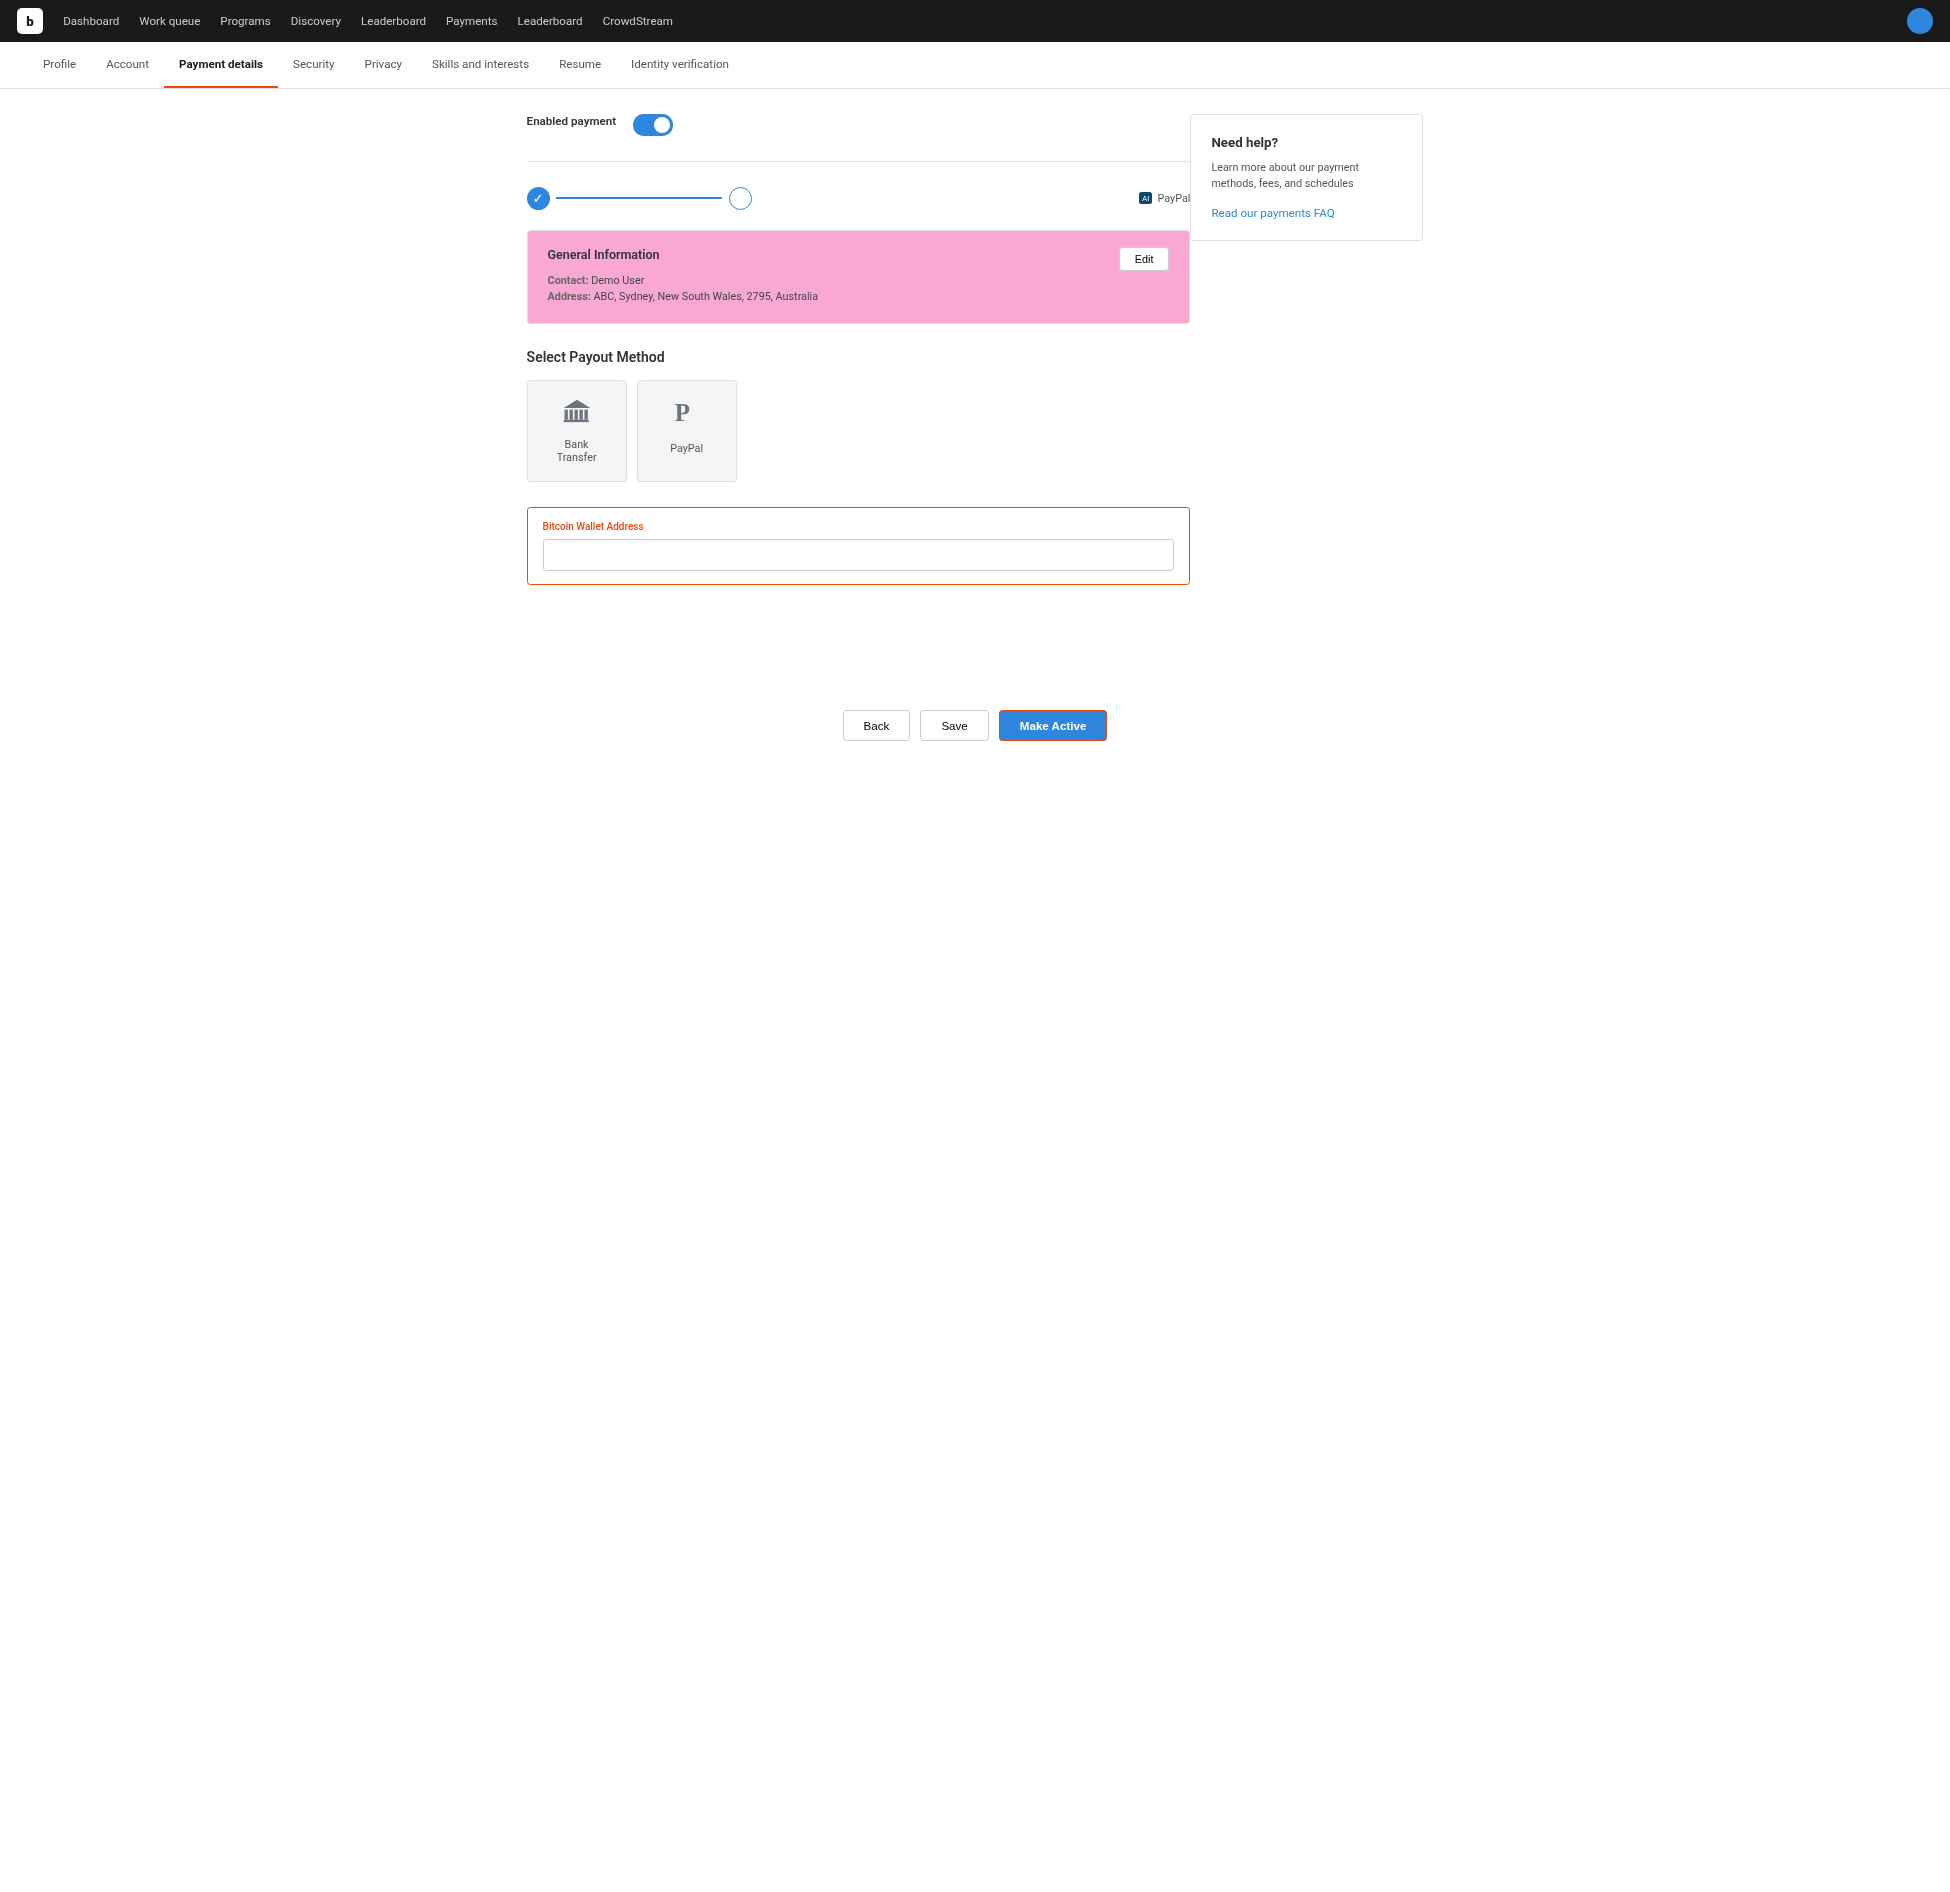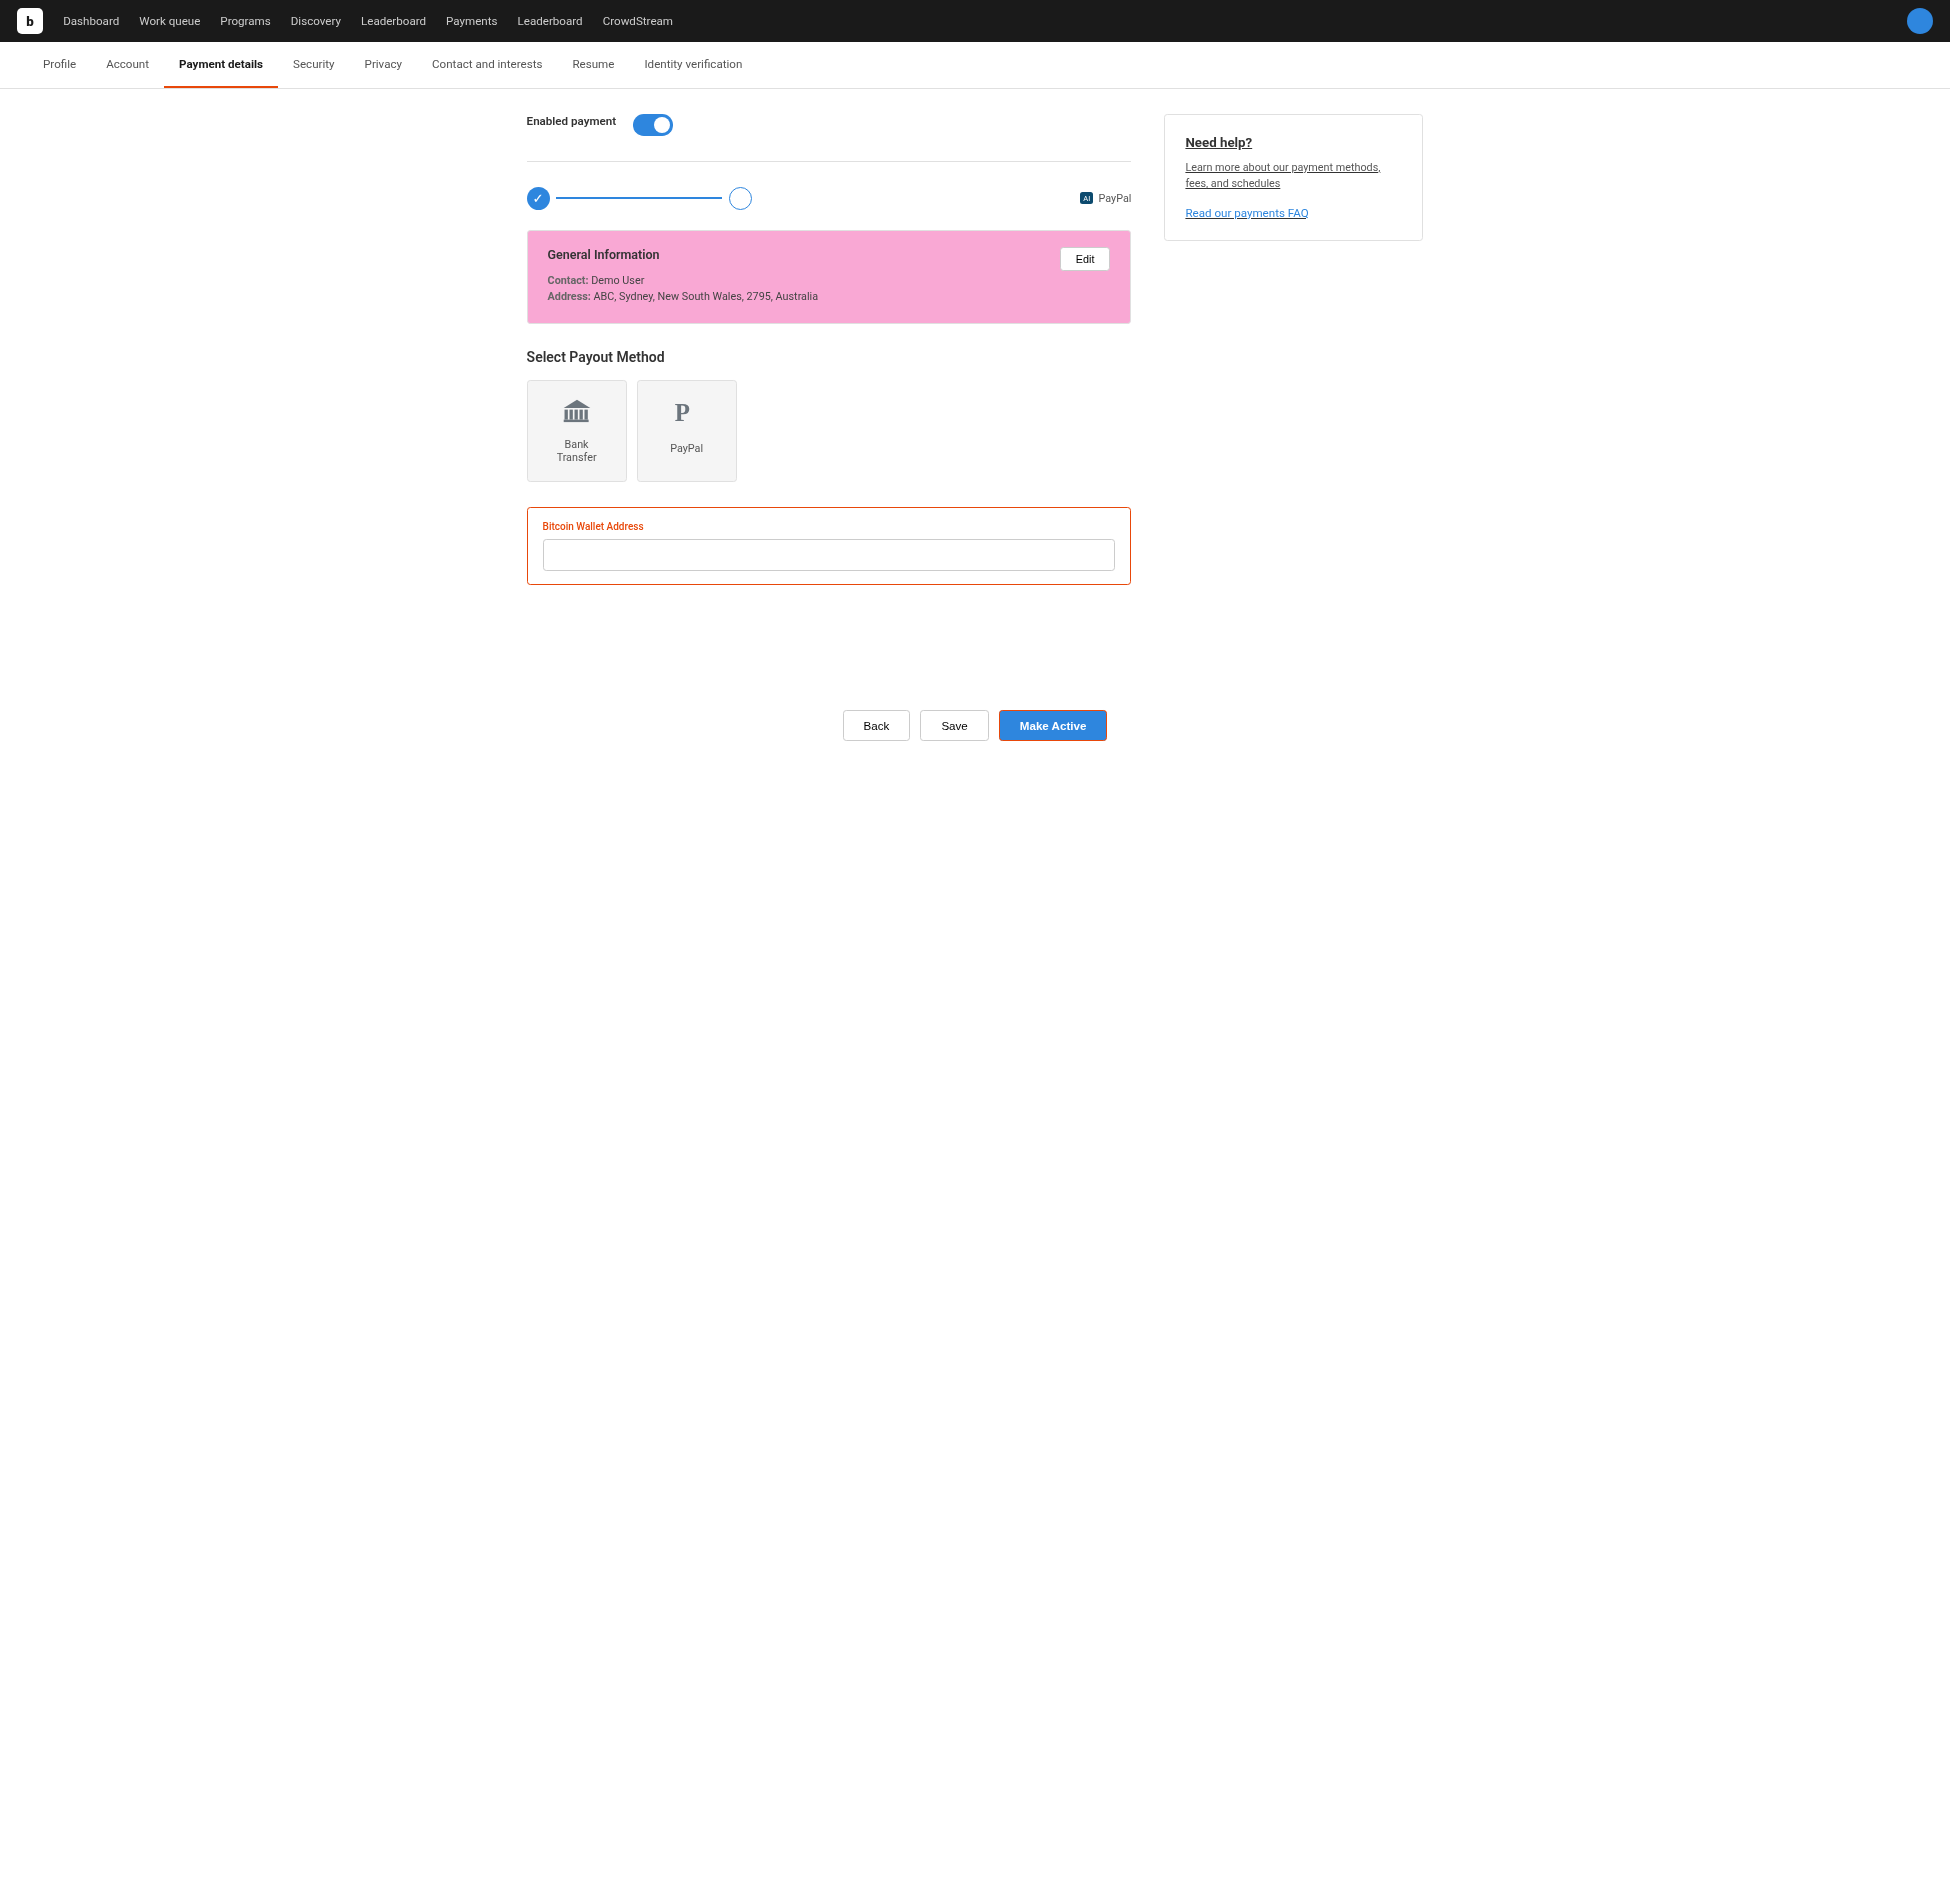--- a/index.html
+++ b/index.html
@@ -242,24 +242,22 @@
       width: 100%;
       border: 0.8px solid #ccc;
       border-radius: 3.3px;
       padding: 8.3px 10px;
       font-size: 11.6px;
       outline: none;
     }
 
     
     .sidebar {
-      width: 259px;
+      width: 233px;
       flex-shrink: 0;
-      margin-left: 33px;
-      text-decoration: underline;
     }
     .help-card {
       border: 0.8px solid #e0e0e0;
       border-radius: 3.3px;
       padding: 20px;
     }
     .help-card .help-title {
       font-weight: 700;
       font-size: 13.3px;
       margin-bottom: 10px;
@@ -323,21 +321,21 @@
   <div class="spacer"></div>
   <div class="avatar"></div>
 </nav>
 
 <nav class="sub-nav">
   <a href="#">Profile</a>
   <a href="#">Account</a>
   <a href="#" class="active">Payment details</a>
   <a href="#">Security</a>
   <a href="#">Privacy</a>
-  <a href="#">Contact and interests</a>
+  <a href="#">Skills and interests</a>
   <a href="#">Resume</a>
   <a href="#">Identity verification</a>
 </nav>
 
 <div class="main-container">
   <div class="main-content">
 
     <div class="enabled-payment">
       <div class="text-block">
         <div class="title">Enabled payment</div>

